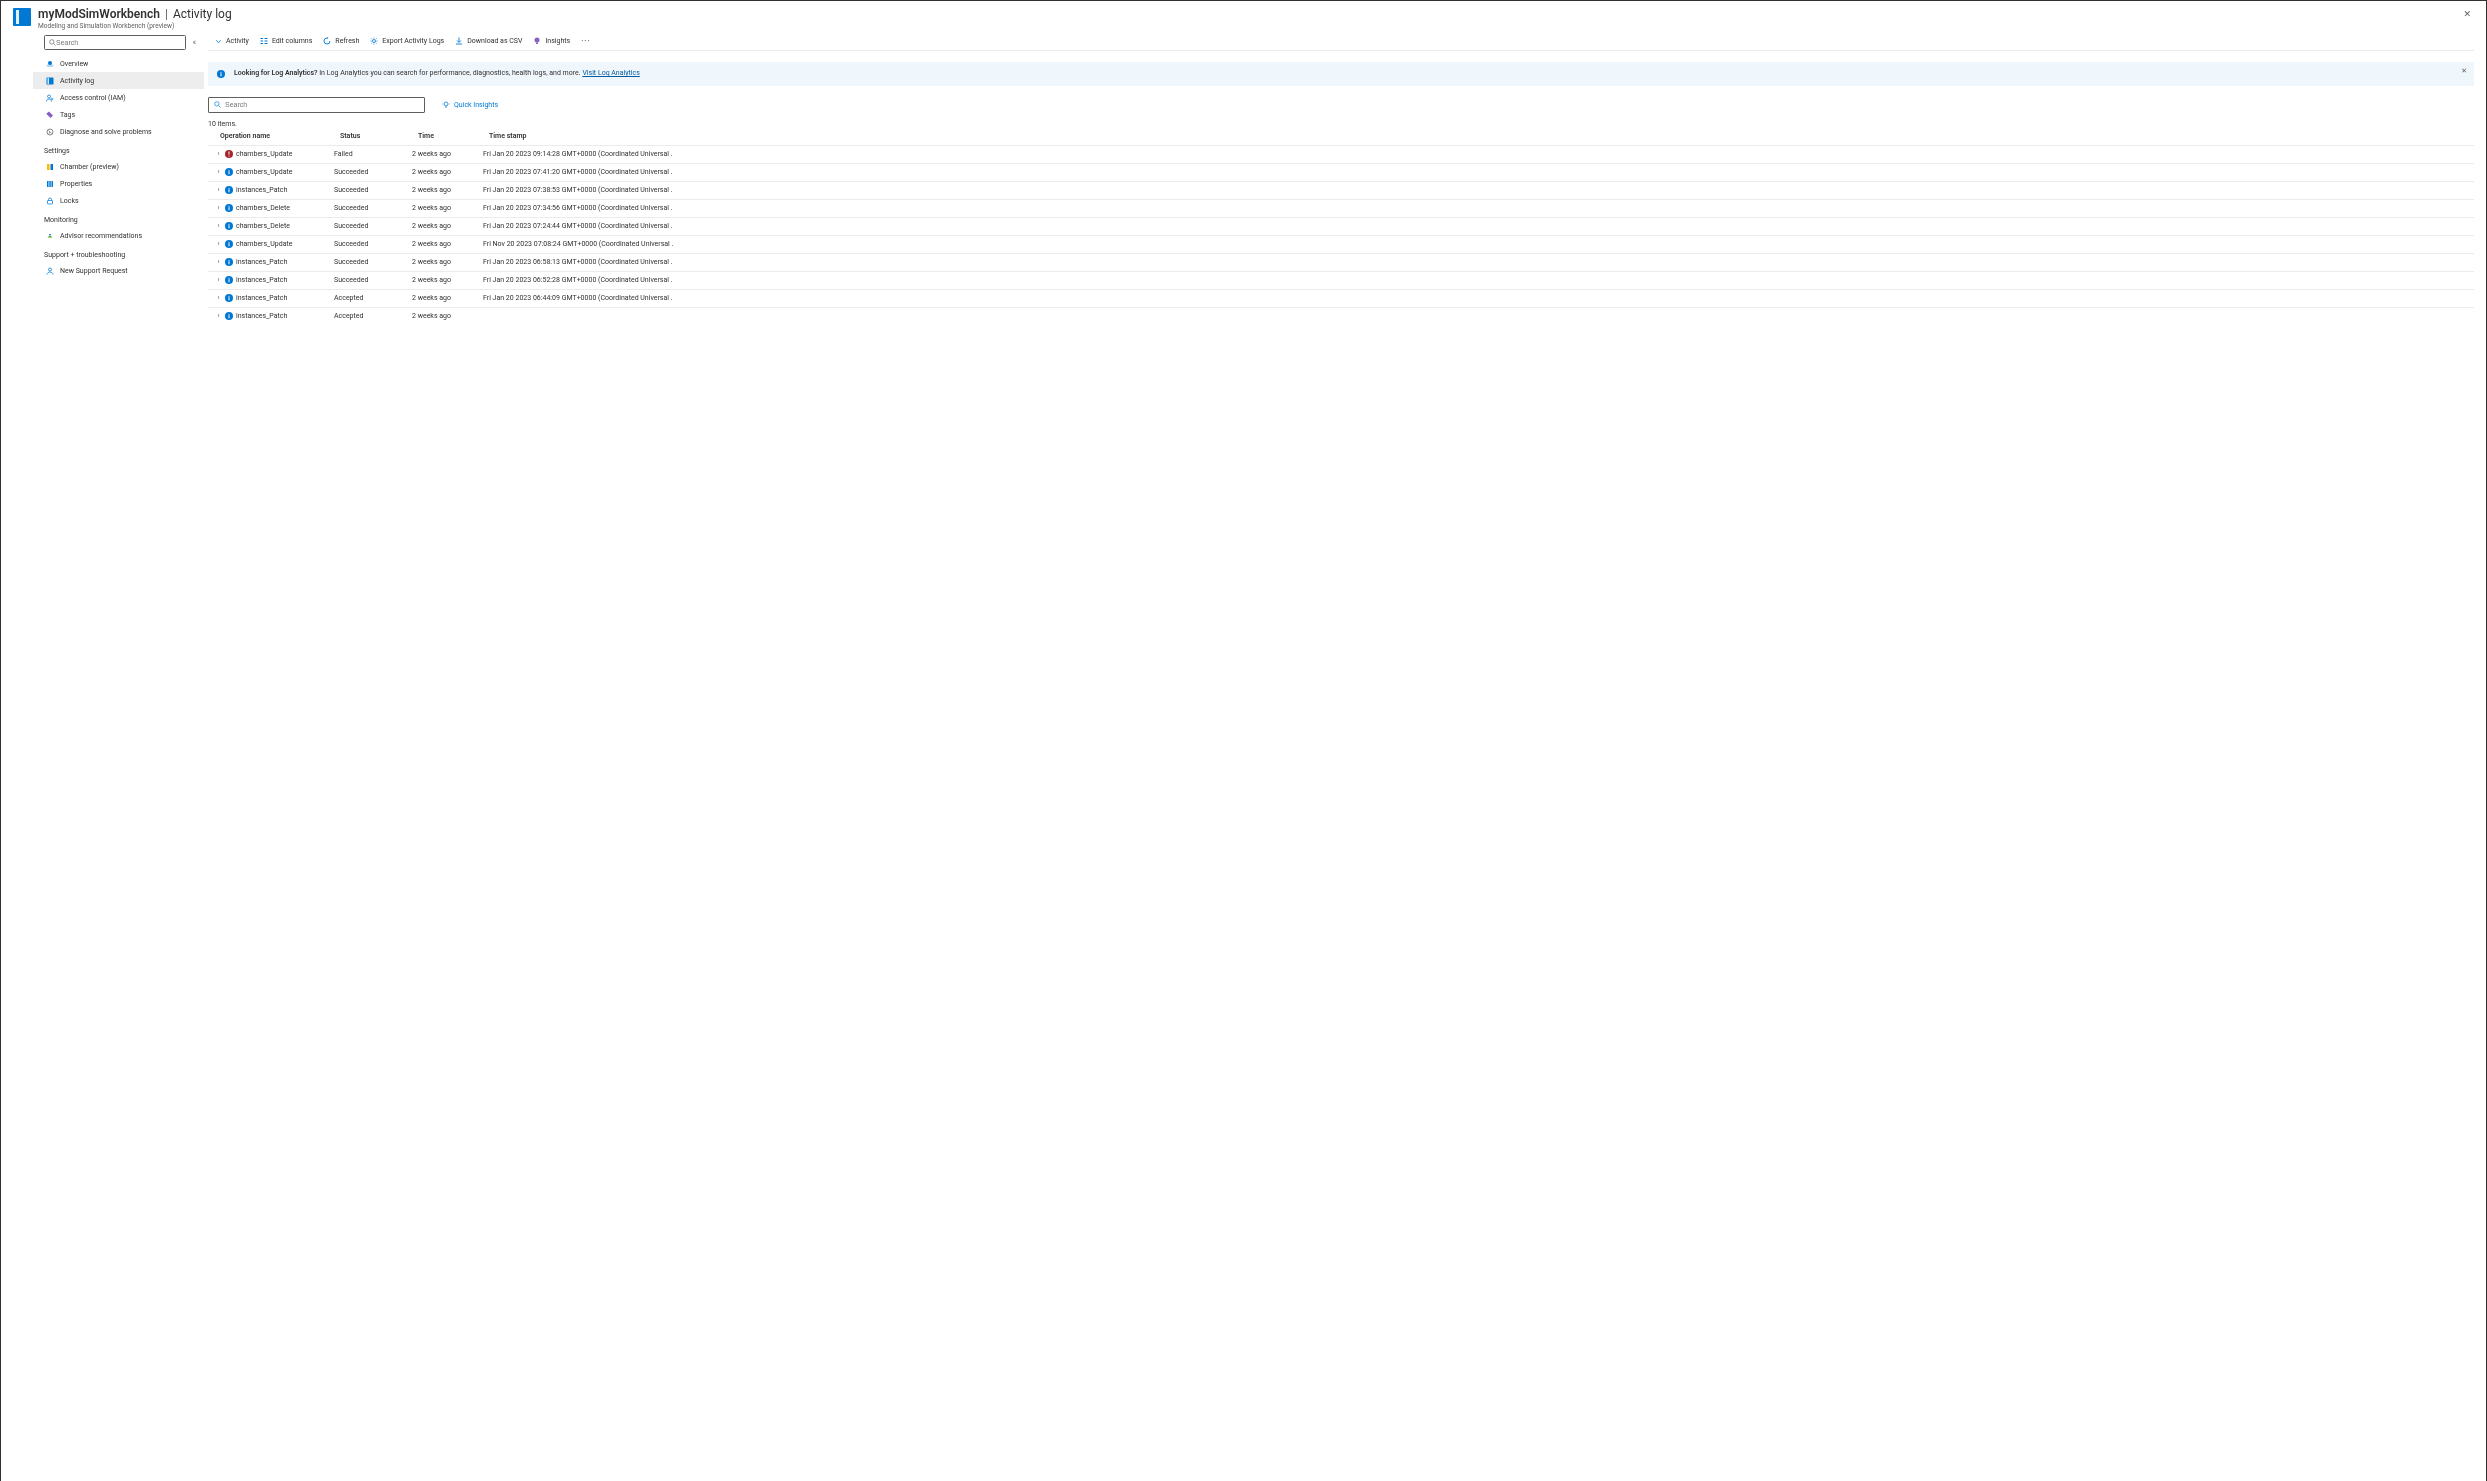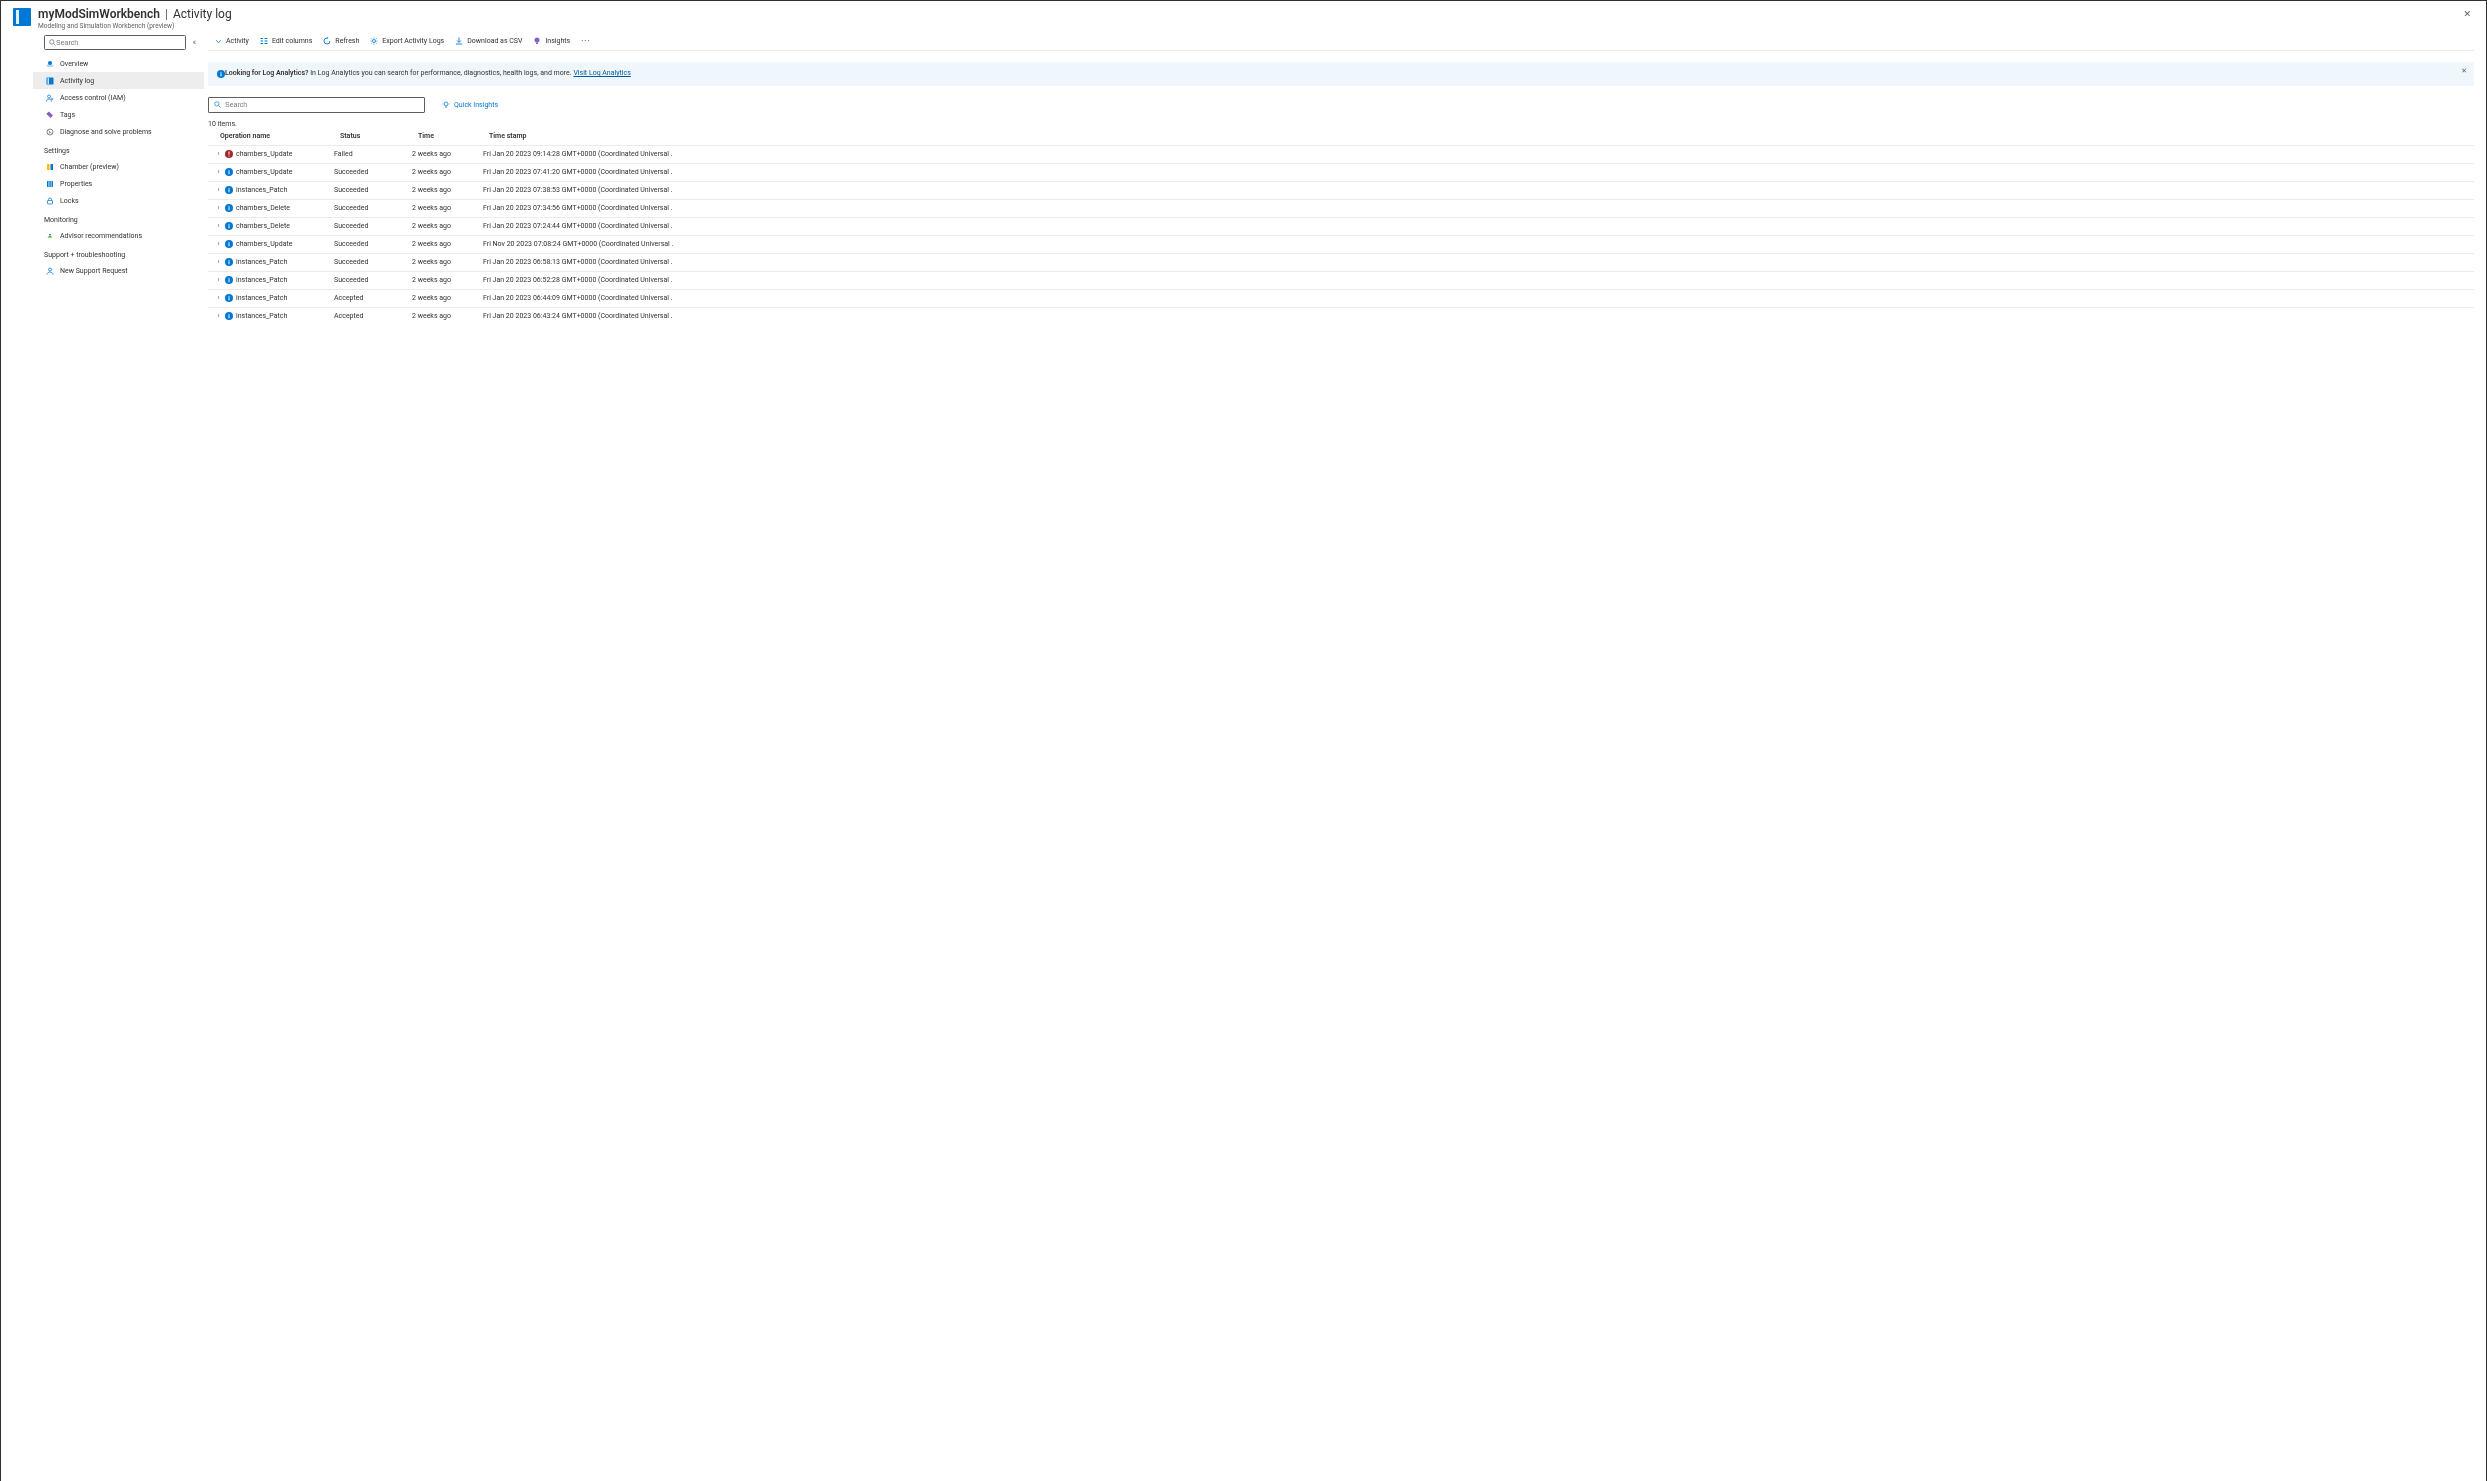--- a/index.html
+++ b/index.html
@@ -113,21 +113,21 @@
     cursor: pointer; color: #323130;
     font-size: 7px;
   }
   .tb-btn .tb-ico { width: 8px; height:8px; display:flex; align-items:center; justify-content:center;}
   .tb-more { color:#605e5c; letter-spacing:1px; font-weight:700; cursor:pointer; }
   
   .banner {
     background: #eff6fc;
     border-radius: 1px;
     padding: 7px 20px 7px 9px;
-    display: flex; align-items: flex-start; gap: 0;
+    display: flex; align-items: flex-start; gap: 9px;
     position: relative;
     margin-bottom: 11px;
   }
   .banner .info-ico { flex-shrink:0; margin-top:0.5px;}
   .banner .msg { font-size: 7px; color:#323130; line-height: 1.4;}
   .banner .msg b { font-weight:600; }
   .banner .msg a { color:#005a9e; text-decoration: underline; }
   .banner .dismiss { position:absolute; right:7px; top:5px; color:#605e5c; cursor:pointer; font-size:7px;}
   
   .filter-row {
@@ -556,21 +556,20 @@
                   <svg width="8" height="8" viewBox="0 0 16 16">
                     <circle cx="8" cy="8" r="8" fill="#0078d4"></circle>
                     <circle cx="8" cy="4.5" r="1.2" fill="#fff"></circle>
                     <rect x="7" y="6.5" width="2" height="6" fill="#fff"></rect>
                   </svg>
                 </span>
                 <span>instances_Patch</span>
               </div>
               <div class="cell">Accepted</div>
               <div class="cell">2 weeks ago</div>
-              <div class="cell timestamp">Fri Jan 20 2023 06:43:24 GMT+0000 (Coordinated Universal .</div>
             </div>
           </div>
       </div>
 
     </div>
   </div>
 </div>
 
 
 </body></html>

